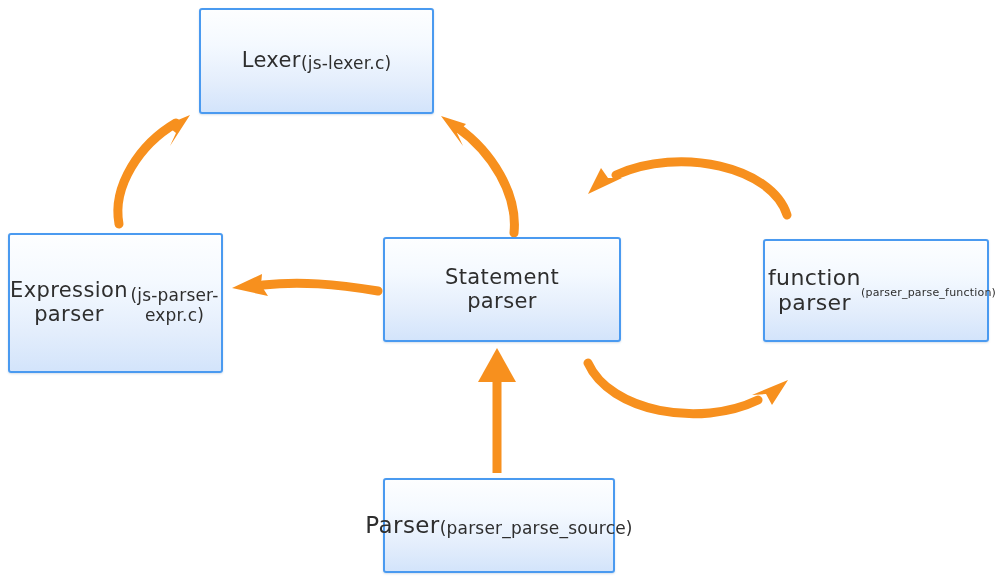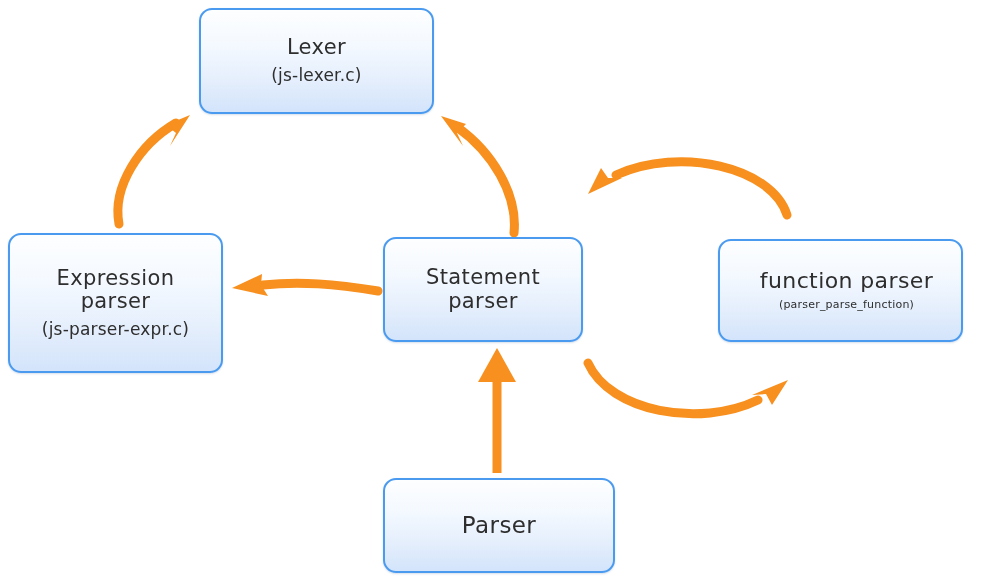--- a/index.html
+++ b/index.html
@@ -26,25 +26,25 @@
     left: 0;
     top: 0;
     width: 1005px;
     height: 584px;
     pointer-events: none;
   }
   .node-box {
     position: absolute;
     box-sizing: border-box;
     border: 2px solid #4a9af0;
-    border-radius: 13px;
+    border-radius: 3px;
     background: linear-gradient(to bottom, #fdfeff 0%, #f4f9ff 35%, #e4eefc 70%, #d3e4fb 100%);
     box-shadow: 0 1px 2px rgba(120, 150, 185, 0.30);
     display: flex;
-    flex-direction: column;
+    flex-direction: row;
     align-items: center;
     justify-content: center;
     text-align: center;
     color: #2e2e2e;
   }
   .node-title {
     font-size: 21px;
     line-height: 1.12;
     letter-spacing: 0.4px;
     white-space: pre-line;
@@ -52,22 +52,22 @@
   .node-sub {
     font-size: 17px;
     line-height: 1.15;
     letter-spacing: 0.2px;
     margin-top: 6px;
   }
 
   
   #node-lexer            { left: 199px; top: 8px;   width: 235px; height: 106px; }
   #node-expression-parser{ left: 8px;   top: 233px; width: 215px; height: 140px; }
-  #node-statement-parser { left: 383px; top: 237px; width: 200px; height: 105px; }
-  #node-function-parser  { left: 718px; top: 239px; width: 245px; height: 103px; padding-left: 12px; }
+  #node-statement-parser { left: 383px; top: 237px; width: 238px; height: 105px; }
+  #node-function-parser  { left: 763px; top: 239px; width: 226px; height: 103px; padding-left: 12px; }
   #node-parser           { left: 383px; top: 478px; width: 232px; height: 95px;  }
 
   #node-function-parser .node-title { font-size: 22px; }
   #node-function-parser .node-sub   { font-size: 11px; }
   #node-parser .node-title          { font-size: 23px; }
 </style>
 </head>
 <body>
 
 <div id="diagram-canvas">
@@ -121,15 +121,16 @@
 parser</div>
   </div>
 
   <div class="node-box" id="node-function-parser">
     <div class="node-title">function parser</div>
     <div class="node-sub">(parser_parse_function)</div>
   </div>
 
   <div class="node-box" id="node-parser">
     <div class="node-title">Parser</div>
+    <div class="node-sub">(parser_parse_source)</div>
   </div>
 
 </div>
 
 </body></html>

